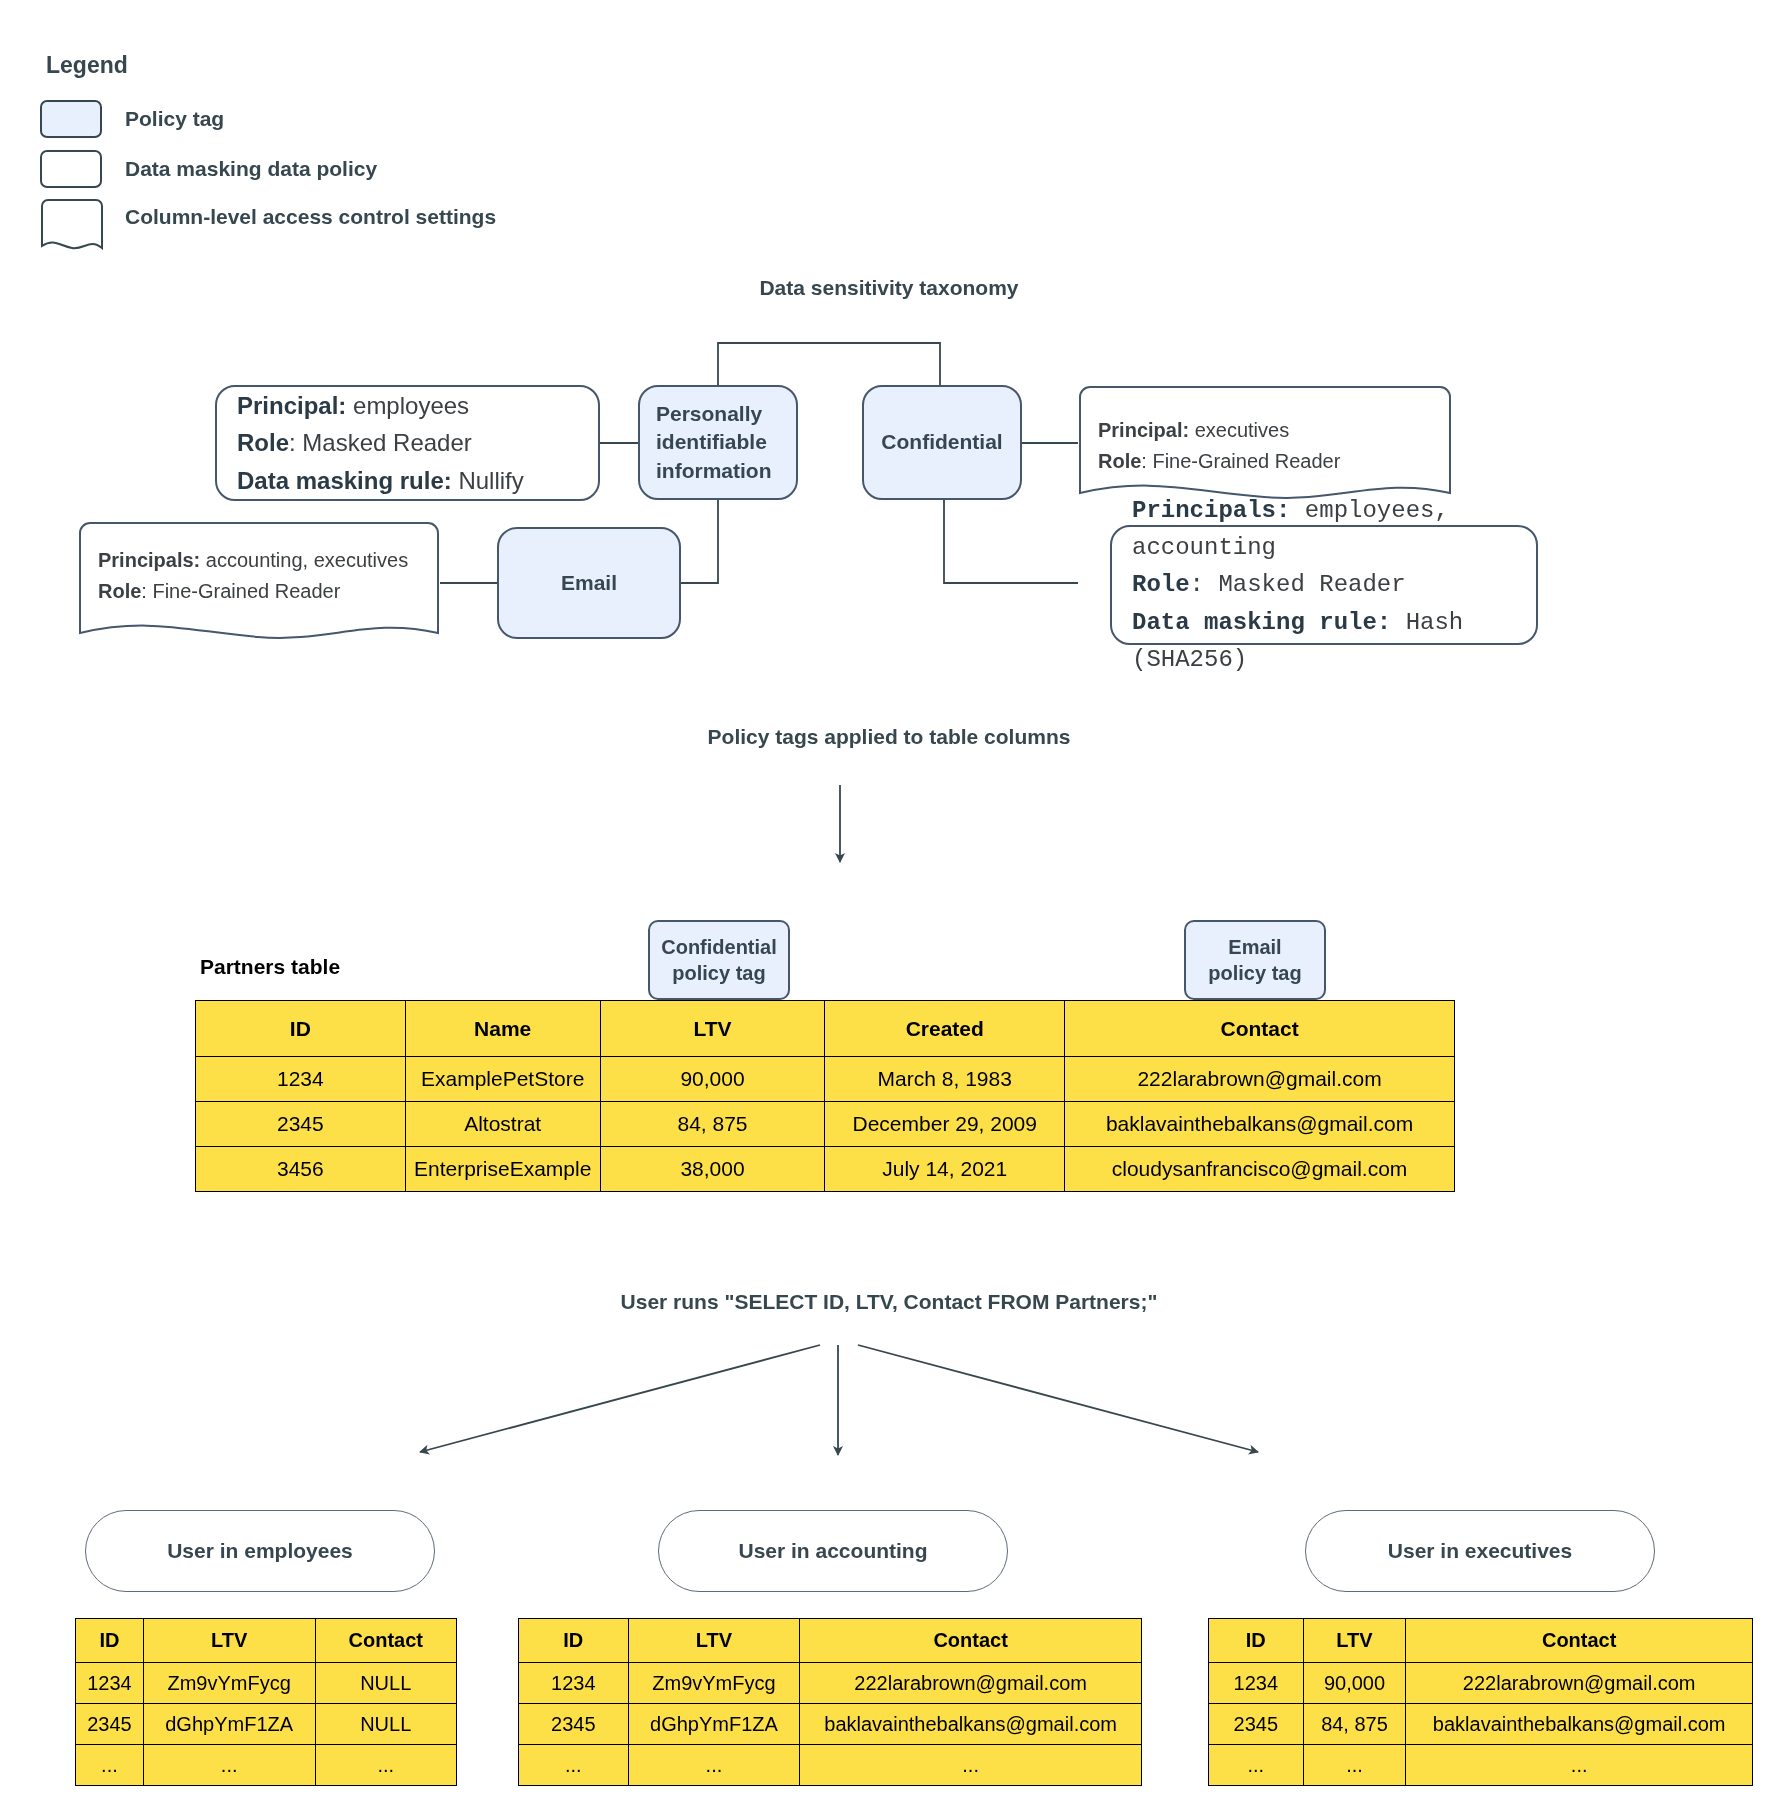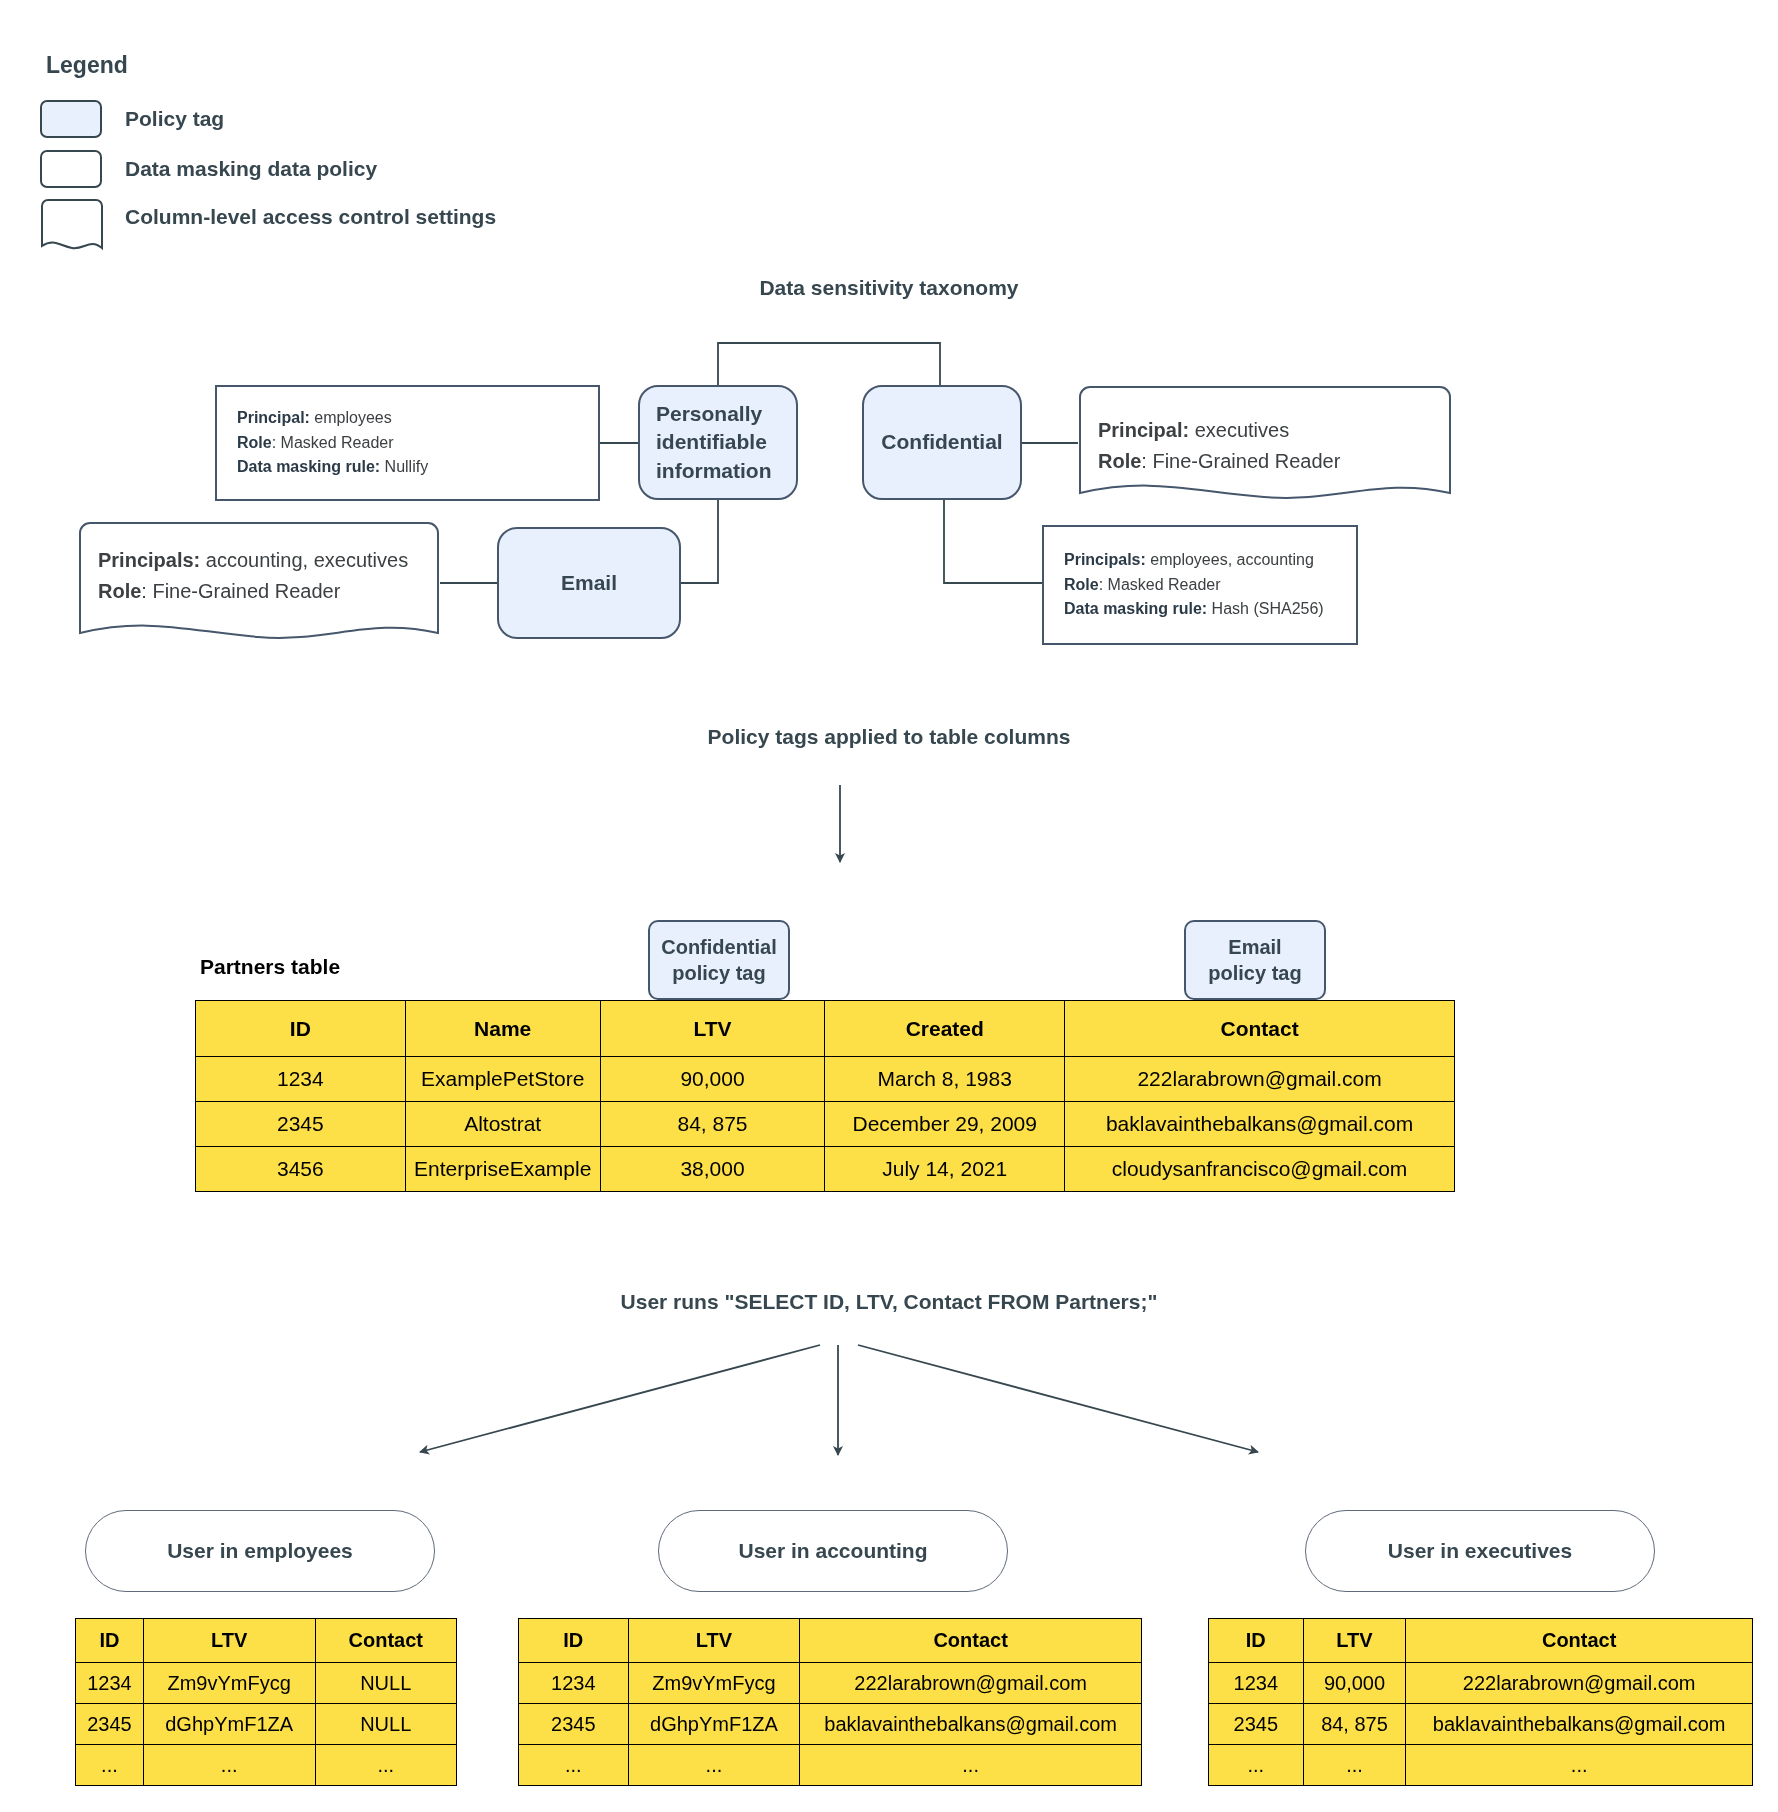--- a/index.html
+++ b/index.html
@@ -55,22 +55,22 @@
     font-size: 21px; font-weight: bold; color: #37474f;
     line-height: 1.35;
   }
   .tagbox.center { justify-content: center; text-align: center; }
   .tagbox .inner { padding: 0 16px; }
 
   .policybox {
     position: absolute;
     background: #ffffff;
     border: 2px solid #46566b;
-    border-radius: 0;
-    font-size: 16px; color: #3c4043;
+    border-radius: 20px;
+    font-size: 24px; color: #3c4043;
     line-height: 1.55;
     display: flex; align-items: center;
   }
   .policybox .inner { padding: 0 0 0 20px; }
   .policybox b, .tagbox b { color: #2b3a47; font-weight: bold; }
 
   
   .wavebox { position: absolute; }
   .wavebox svg { position: absolute; left: 0; top: 0; }
   .wavebox .inner {
@@ -227,21 +227,21 @@
     <path d="M12,2 L362,2 A10,10 0 0 1 372,12 L372,108
              C300,92 260,118 186,112 C112,106 72,92 2,108
              L2,12 A10,10 0 0 1 12,2 Z" fill="#ffffff" stroke="#46566b" stroke-width="2"></path>
   </svg>
   <div class="inner" style="top:30px;">
     <div><b>Principal:</b><span> executives</span></div>
     <div><b>Role</b><span>: Fine-Grained Reader</span></div>
   </div>
 </div>
 
-<div class="policybox" style="left:1042px;top:525px;width:316px;height:120px;">
+<div class="policybox" style="left:1110px;top:525px;width:428px;height:120px;font-family:Liberation Mono, monospace;">
   <div class="inner">
     <div><b>Principals:</b><span> employees, accounting</span></div>
     <div><b>Role</b><span>: Masked Reader</span></div>
     <div><b>Data masking rule:</b><span> Hash (SHA256)</span></div>
   </div>
 </div>
 
 <div class="heading" style="left:0;top:725px;width:1778px;">Policy tags applied to table columns</div>
 
 <div class="table-caption" style="left:200px;top:955px;">Partners table</div>

